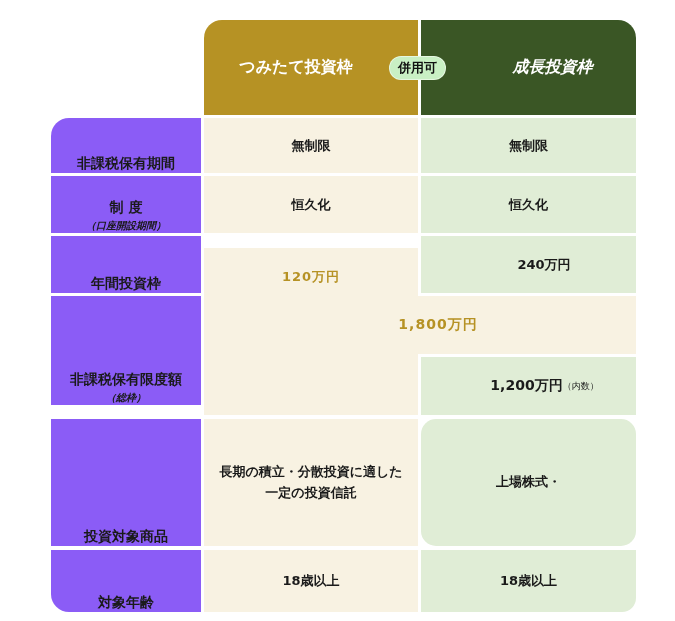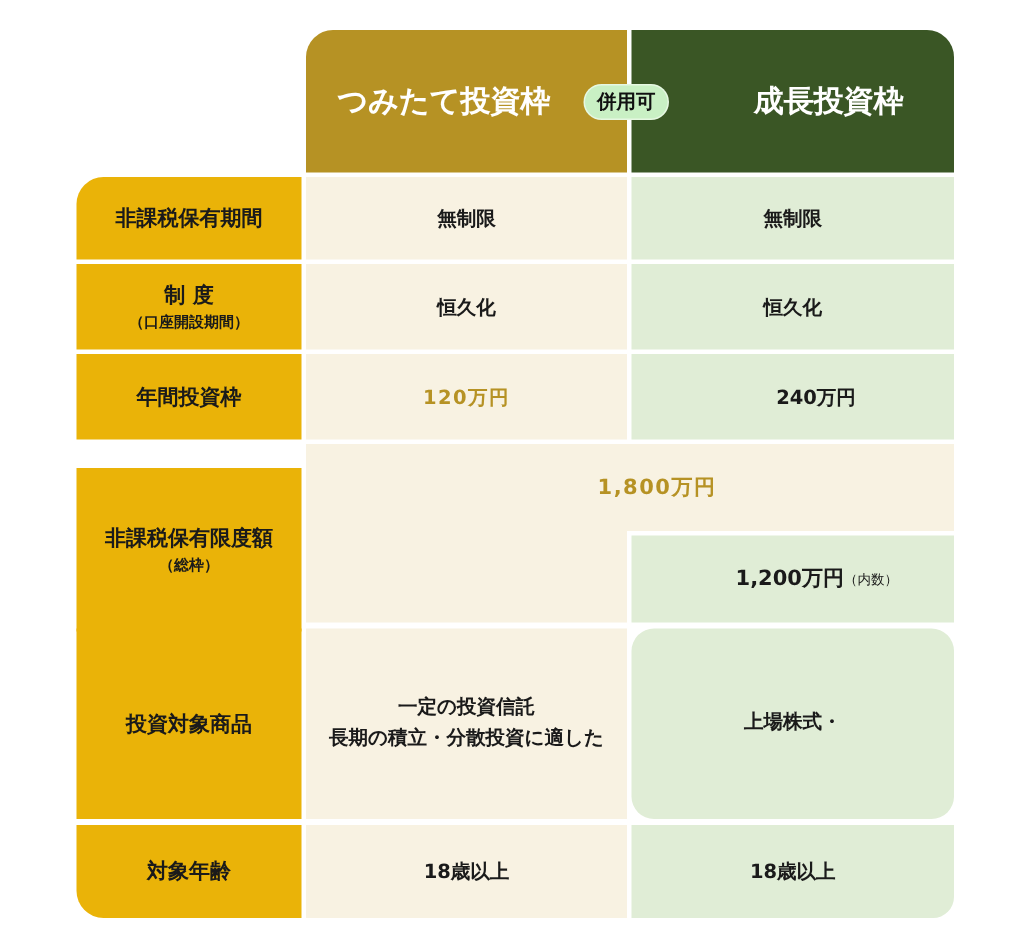--- a/index.html
+++ b/index.html
@@ -1,40 +1,40 @@
 <!DOCTYPE html>
 <html><head>
 <meta charset="utf-8">
 <style>
   html, body { margin: 0; padding: 0; background: #ffffff; }
   body { width: 675px; height: 621px; position: relative; overflow: hidden;
     font-family: "DejaVu Sans", "Liberation Sans", sans-serif; color: #1a1a1a; }
   .abs { position: absolute; box-sizing: border-box; }
   .cell { display: flex; flex-direction: column; align-items: center; justify-content: center; text-align: center; }
-  .label { background: #eab308; font-weight: bold; font-size: 14px; }
+  .label { background: #8b5cf6; font-weight: bold; font-size: 14px; justify-content: flex-end; }
   .cream { background: #f8f2e2; }
   .lgreen { background: #e0edd6; }
   .val { font-weight: bold; font-size: 13px; }
   .gold-text { color: #b69224; }
-  .hdr { color: #ffffff; font-weight: bold; font-size: 20px; }
+  .hdr { color: #ffffff; font-weight: bold; font-size: 16px; }
   .hdr-gold { background: #b69224; border-top-left-radius: 18px; }
   .hdr-green { background: #3a5625; border-top-right-radius: 18px; }
   .badge { background: #c9f0c4; border-radius: 11px; font-weight: bold; font-size: 13px; color: #111;
     padding: 2px 8px; box-shadow: 0 0 0 1px #e6f8e2; }
-  .sub { font-size: 10px; font-weight: bold; margin-top: 2px; }
+  .sub { font-size: 10px; font-weight: bold; margin-top: 2px; font-style: italic; }
   .small { font-size: 9px; font-weight: normal; }
 </style>
 </head>
 <body>
 
 <div class="abs cell hdr hdr-gold" style="left:204px; top:20px; width:214px; height:95px;">
   <span style="margin-right:30px;">つみたて投資枠</span>
 </div>
 <div class="abs cell hdr hdr-green" style="left:421px; top:20px; width:215px; height:95px;">
-  <span style="margin-left:48px;">成長投資枠</span>
+  <span style="margin-left:48px;font-style:italic;">成長投資枠</span>
 </div>
 <div class="abs badge" style="left:390px; top:57px;text-align:center;">併用可</div>
 
 <div class="abs cell label" style="left:51px; top:118px; width:150px; height:55px; border-top-left-radius:18px;">
   <span>非課税保有期間</span>
 </div>
 <div class="abs cell cream val" style="left:204px; top:118px; width:214px; height:55px;">
   <span>無制限</span>
 </div>
 <div class="abs cell lgreen val" style="left:421px; top:118px; width:215px; height:55px;">
@@ -48,47 +48,47 @@
 <div class="abs cell cream val" style="left:204px; top:176px; width:214px; height:57px;">
   <span>恒久化</span>
 </div>
 <div class="abs cell lgreen val" style="left:421px; top:176px; width:215px; height:57px;">
   <span>恒久化</span>
 </div>
 
 <div class="abs cell label" style="left:51px; top:236px; width:150px; height:57px;">
   <span>年間投資枠</span>
 </div>
-<div class="abs cell cream val gold-text" style="left:204px; top:236px; width:214px; height:57px; letter-spacing:1px;">
+<div class="abs cell cream val gold-text" style="left:204px; top:248px; width:214px; height:57px; letter-spacing:1px;">
   <span>120万円</span>
 </div>
 <div class="abs cell lgreen val" style="left:421px; top:236px; width:215px; height:57px;padding-left:31px;">
   <span>240万円</span>
 </div>
 
-<div class="abs cell label" style="left:51px; top:312px; width:150px; height:109px;">
+<div class="abs cell label" style="left:51px; top:296px; width:150px; height:109px;">
   <span>非課税保有限度額</span>
   <span class="sub">（総枠）</span>
 </div>
 <div class="abs cream" style="left:204px; top:296px; width:432px; height:58px;"></div>
 <div class="abs cream" style="left:204px; top:354px; width:214px; height:61px;"></div>
 <div class="abs cell val gold-text" style="left:204px; top:296px; width:432px; height:58px; font-size:14px; letter-spacing:1px;padding-left:36px;">
   <span>1,800万円</span>
 </div>
 <div class="abs cell lgreen val" style="left:421px; top:357px; width:215px; height:58px; flex-direction:row;padding-left:32px;">
   <span style="font-size:14px;">1,200万円</span>
   <span class="small">（内数）</span>
 </div>
 
 <div class="abs cell label" style="left:51px; top:419px; width:150px; height:127px;">
   <span>投資対象商品</span>
 </div>
 <div class="abs cell cream val" style="left:204px; top:419px; width:214px; height:127px; line-height:1.6;">
+  <span>長期の積立・分散投資に適した</span>
   <span>一定の投資信託</span>
-  <span>長期の積立・分散投資に適した</span>
 </div>
 <div class="abs cell lgreen val" style="left:421px; top:419px; width:215px; height:127px; line-height:1.9;border-radius:15px;">
   <span>上場株式・</span>
 </div>
 
 <div class="abs cell label" style="left:51px; top:550px; width:150px; height:62px; border-bottom-left-radius:18px;">
   <span>対象年齢</span>
 </div>
 <div class="abs cell cream val" style="left:204px; top:550px; width:214px; height:62px;">
   <span>18歳以上</span>

